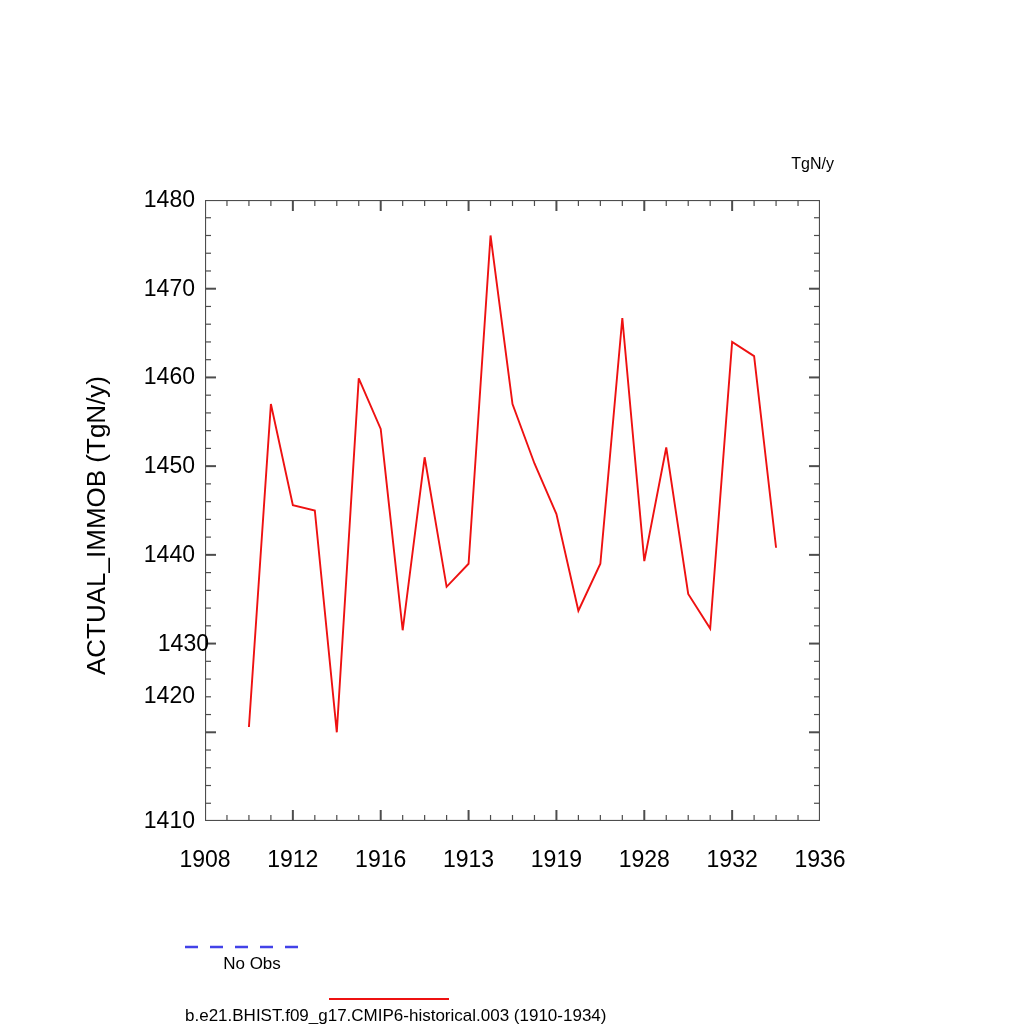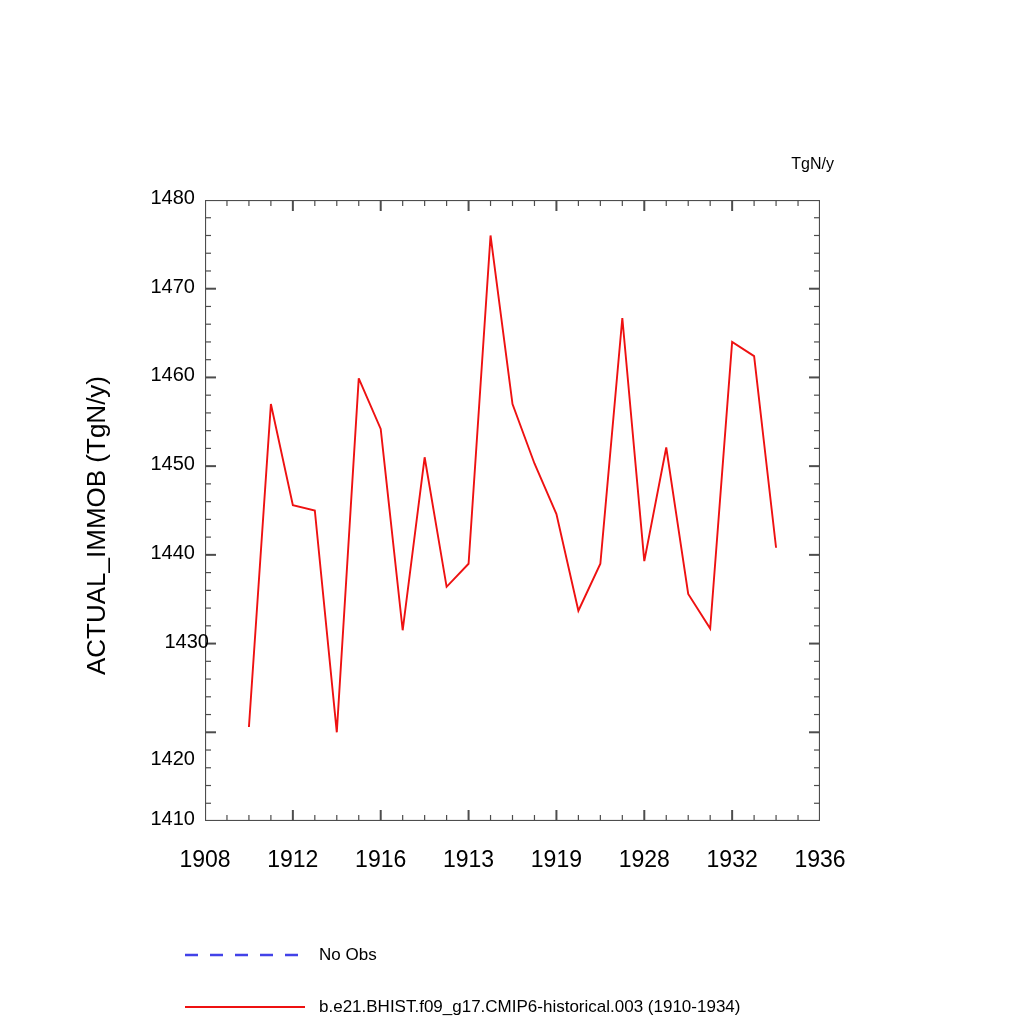--- a/index.html
+++ b/index.html
@@ -62,21 +62,21 @@
   #plot-svg {
     position: absolute;
     left: 0;
     top: 0;
     width: 615px;
     height: 621px;
     display: block;
   }
   .ytick-label {
     position: absolute;
-    font-size: 20px;
+    font-size: 23px;
     text-align: right;
     color: #000;
     white-space: nowrap;
   }
   .xtick-label {
     position: absolute;
     font-size: 23px;
     text-align: center;
     color: #000;
     white-space: nowrap;
@@ -87,20 +87,21 @@
     top: 930px;
     width: 1024px;
     height: 90px;
   }
   .legend-row {
     position: absolute;
     left: 185px;
     height: 30px;
     display: flex;
     align-items: center;
+    flex-direction: column;
   }
   .legend-row.r0 { top: 10px; }
   .legend-row.r1 { top: 62px; }
   .legend-swatch {
     width: 120px;
     height: 14px;
     margin-right: 14px;
     position: relative;
   }
   .legend-label {
@@ -262,21 +263,21 @@
     </svg>
   </div>
 
   <div id="ytick-labels">
       <div class="ytick-label" style="width: 86px; left: 109px; top: 186px;">1480</div>
       <div class="ytick-label" style="width: 86px; left: 109px; top: 274.714px;">1470</div>
       <div class="ytick-label" style="width: 86px; left: 109px; top: 363.429px;">1460</div>
       <div class="ytick-label" style="width: 86px; left: 109px; top: 452.143px;">1450</div>
       <div class="ytick-label" style="width: 86px; left: 109px; top: 540.857px;">1440</div>
       <div class="ytick-label" style="width: 86px; left: 123px; top: 629.571px;">1430</div>
-      <div class="ytick-label" style="width: 86px; left: 109px; top: 747px;">1420</div>
+      <div class="ytick-label" style="width: 86px; left: 109px; top: 682px;">1420</div>
       <div class="ytick-label" style="width: 86px; left: 109px; top: 807px; text-align: right;">1410</div>
     </div>
   <div id="xtick-labels">
       <div class="xtick-label" style="width: 110px; left: 150px; top: 846px;">1908</div>
       <div class="xtick-label" style="width: 110px; left: 237.857px; top: 846px;">1912</div>
       <div class="xtick-label" style="width: 110px; left: 325.714px; top: 846px; text-align: center;">1916</div>
       <div class="xtick-label" style="width: 110px; left: 413.571px; top: 846px;">1913</div>
       <div class="xtick-label" style="width: 110px; left: 501.429px; top: 846px;">1919</div>
       <div class="xtick-label" style="width: 110px; left: 589.286px; top: 846px;">1928</div>
       <div class="xtick-label" style="width: 110px; left: 677.143px; top: 846px;">1932</div>

